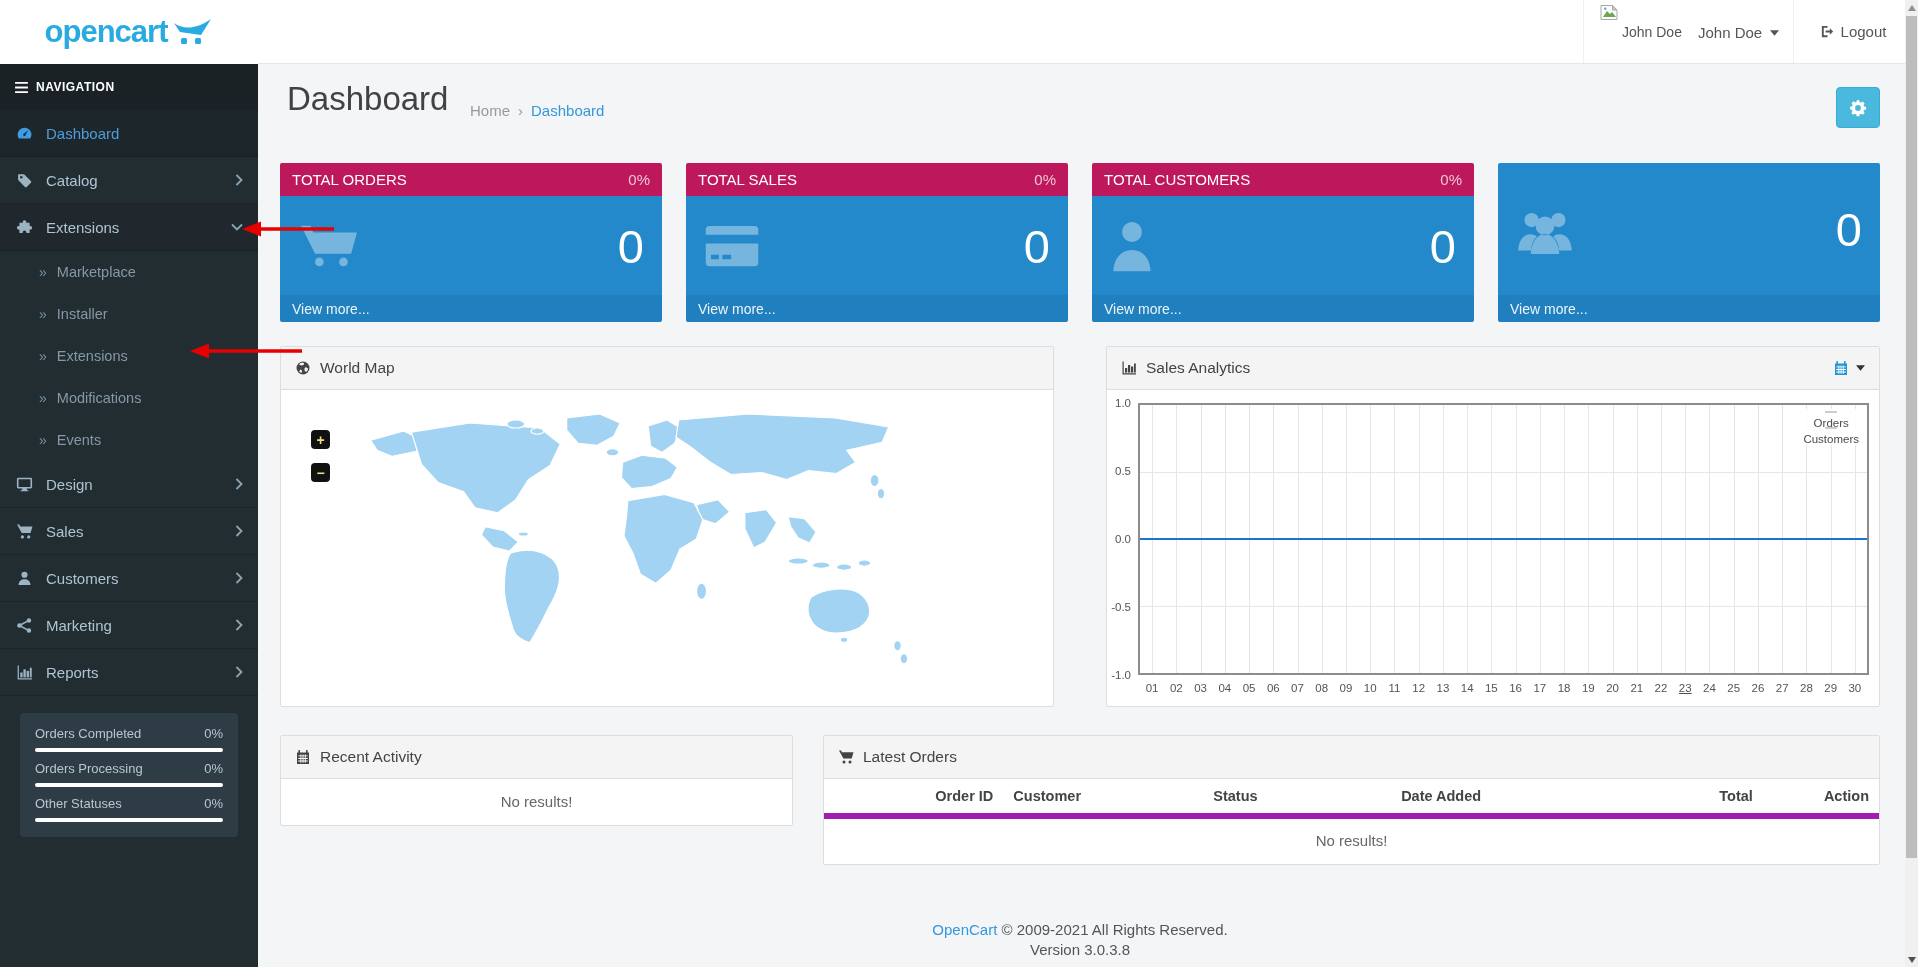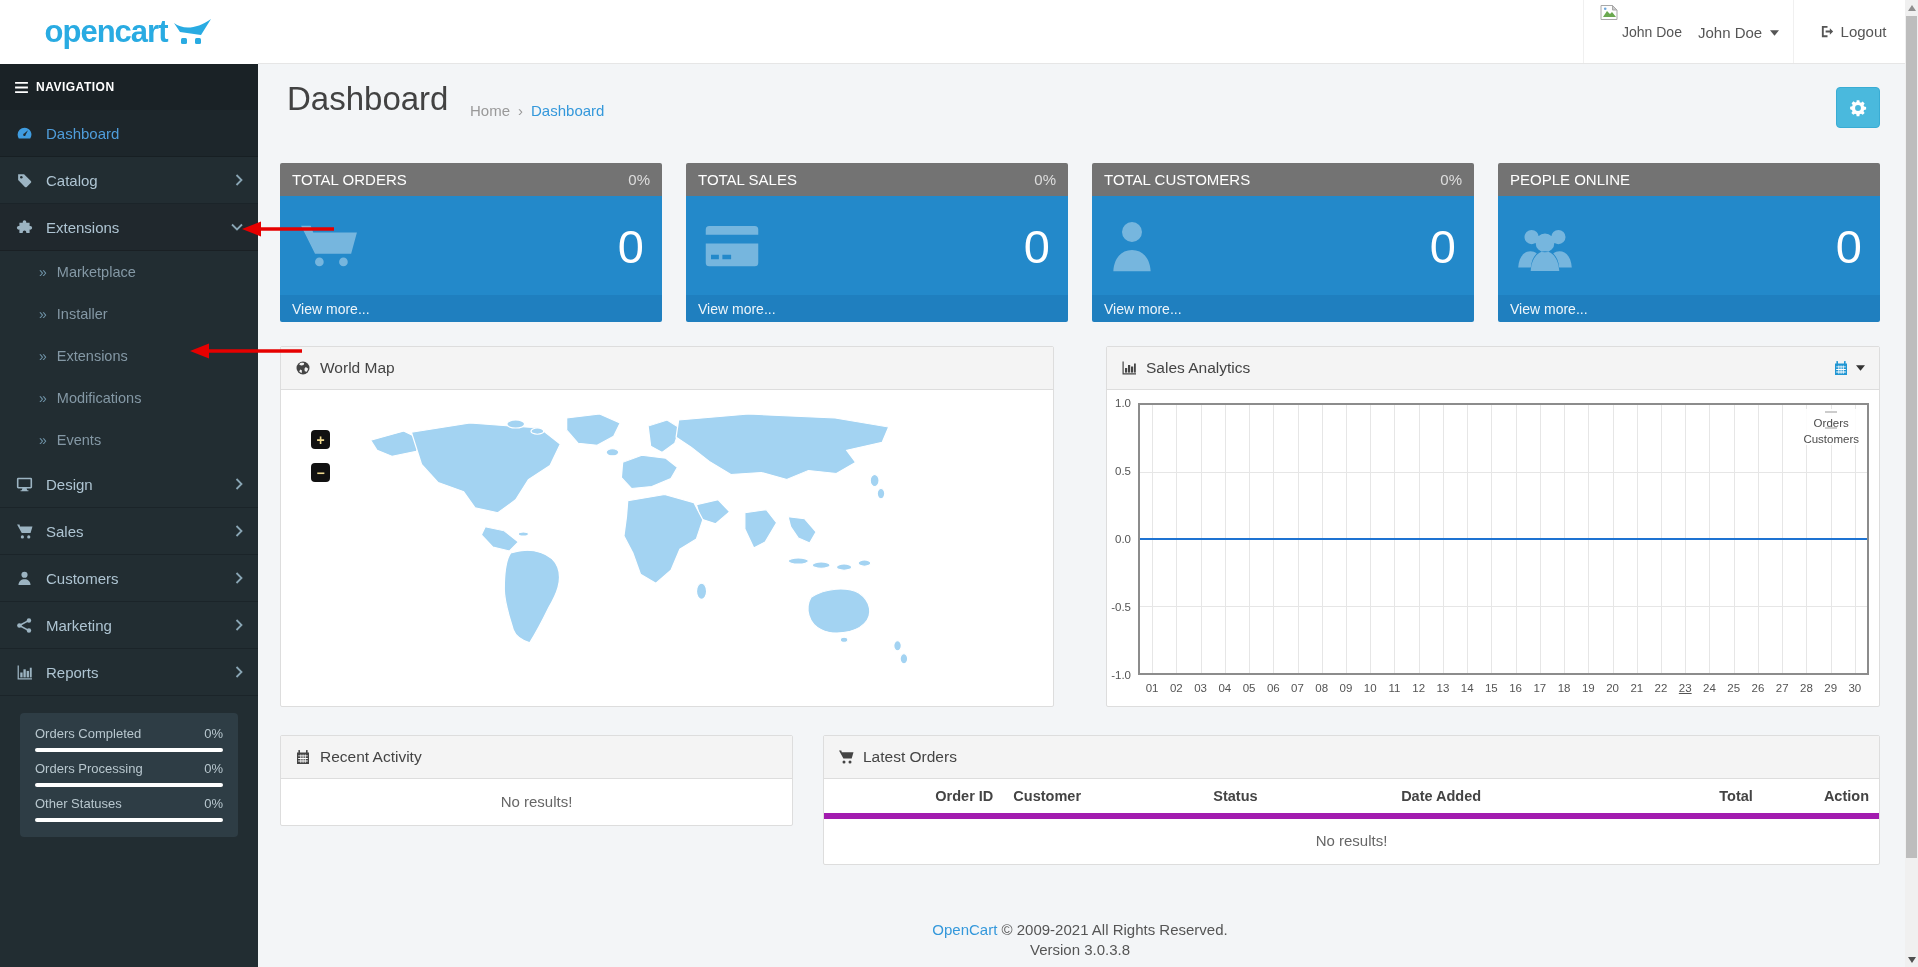--- a/index.html
+++ b/index.html
@@ -40,21 +40,21 @@
   
   .page-title { position:absolute; left:287px; top:80px; font-size:33px; font-weight:normal; color:#424242; z-index:5; }
   .breadcrumb { position:absolute; left:470px; top:102px; font-size:15px; color:#999; z-index:5; display:flex; gap:8px; align-items:center; }
   .breadcrumb .bc-link { color:#999; cursor:pointer; }
   .breadcrumb .bc-sep { color:#999; }
   .breadcrumb .bc-current { color:#3498db; cursor:pointer; }
   .settings-btn { position:absolute; left:1836px; top:87px; width:44px; height:41px; background:#4ab9dd; border:1px solid #39acd4; border-radius:4px; display:flex; align-items:center; justify-content:center; color:#fff; cursor:pointer; z-index:5; }
 
   .cards-row { position:absolute; left:280px; top:163px; width:1600px; height:159px; display:flex; gap:24px; z-index:4; }
   .tile { flex:1; display:flex; flex-direction:column; border-radius:2px; overflow:hidden; }
-  .tile-head { height:33px; background:#737373; color:#fff; display:flex; align-items:center; justify-content:space-between; padding:11px 12px; font-size:15px; }
+  .tile-head { height:33px; background:#be185d; color:#fff; display:flex; align-items:center; justify-content:space-between; padding:11px 12px; font-size:15px; }
   .tile-head .pct { color:rgba(255,255,255,.75); }
   .tile-body { flex:1; background:#2389ca; position:relative; }
   .tile-body .t-icon { position:absolute; left:18px; top:50%; transform:translateY(-50%); color:rgba(255,255,255,.38); display:flex; }
   .tile-body .t-value { position:absolute; right:18px; top:50%; transform:translateY(-50%); color:#fff; font-size:47px; font-weight:normal; }
   .tile-foot { height:27px; background:#1f7fbf; color:rgba(255,255,255,.92); font-size:14px; display:flex; align-items:center; padding:0 12px; cursor:pointer; }
 
   .panel { background:#fff; border:1px solid #ddd; border-radius:2px; }
   .panel-heading { height:43px; background:#f4f4f4; border-bottom:1px solid #ddd; display:flex; align-items:center; gap:9px; padding:0 14px; font-size:15.5px; color:#444; }
   .panel-heading .ph-icon { display:flex; color:#444; }
   .panel-heading .ph-right { margin-left:auto; display:flex; align-items:center; gap:7px; cursor:pointer; }
@@ -377,24 +377,20 @@
           <span class="t-icon">
             <svg fill="currentColor" width="44" height="56" viewBox="0 0 64 84">
               <path d="M32 6a15 15 0 1 0 0 30 15 15 0 0 0 0-30z M4 80c1.2-20 12-32 28-32s26.8 12 28 32z"></path>
             </svg>
           </span>
           <span class="t-value">0</span>
         </div>
         <div class="tile-foot">View more...</div>
       </div>
       <div class="tile">
-        <div class="tile-head">
-          <span>PEOPLE ONLINE</span>
-          <span class="pct"></span>
-        </div>
         <div class="tile-body">
           <span class="t-icon">
             <svg fill="currentColor" width="58" height="50" viewBox="0 0 64 56">
               <path d="M17 10a8 8 0 1 0 0 16 8 8 0 0 0 0-16z M47 10a8 8 0 1 0 0 16 8 8 0 0 0 0-16z M32 14a10.5 10.5 0 1 0 0 21 10.5 10.5 0 0 0 0-21z M2 52c.6-11 5.8-18 13.8-18 2.6 0 5 .8 7 2.3-3.8 3.6-6.2 9-6.7 15.7z M62 52H47.9c-.5-6.7-2.9-12.1-6.7-15.7 2-1.5 4.4-2.3 7-2.3 8 0 13.2 7 13.8 18z M16 56c.8-13.5 7.3-22 16-22s15.2 8.5 16 22z"></path>
             </svg>
           </span>
           <span class="t-value">0</span>
         </div>
         <div class="tile-foot">View more...</div>
       </div>

